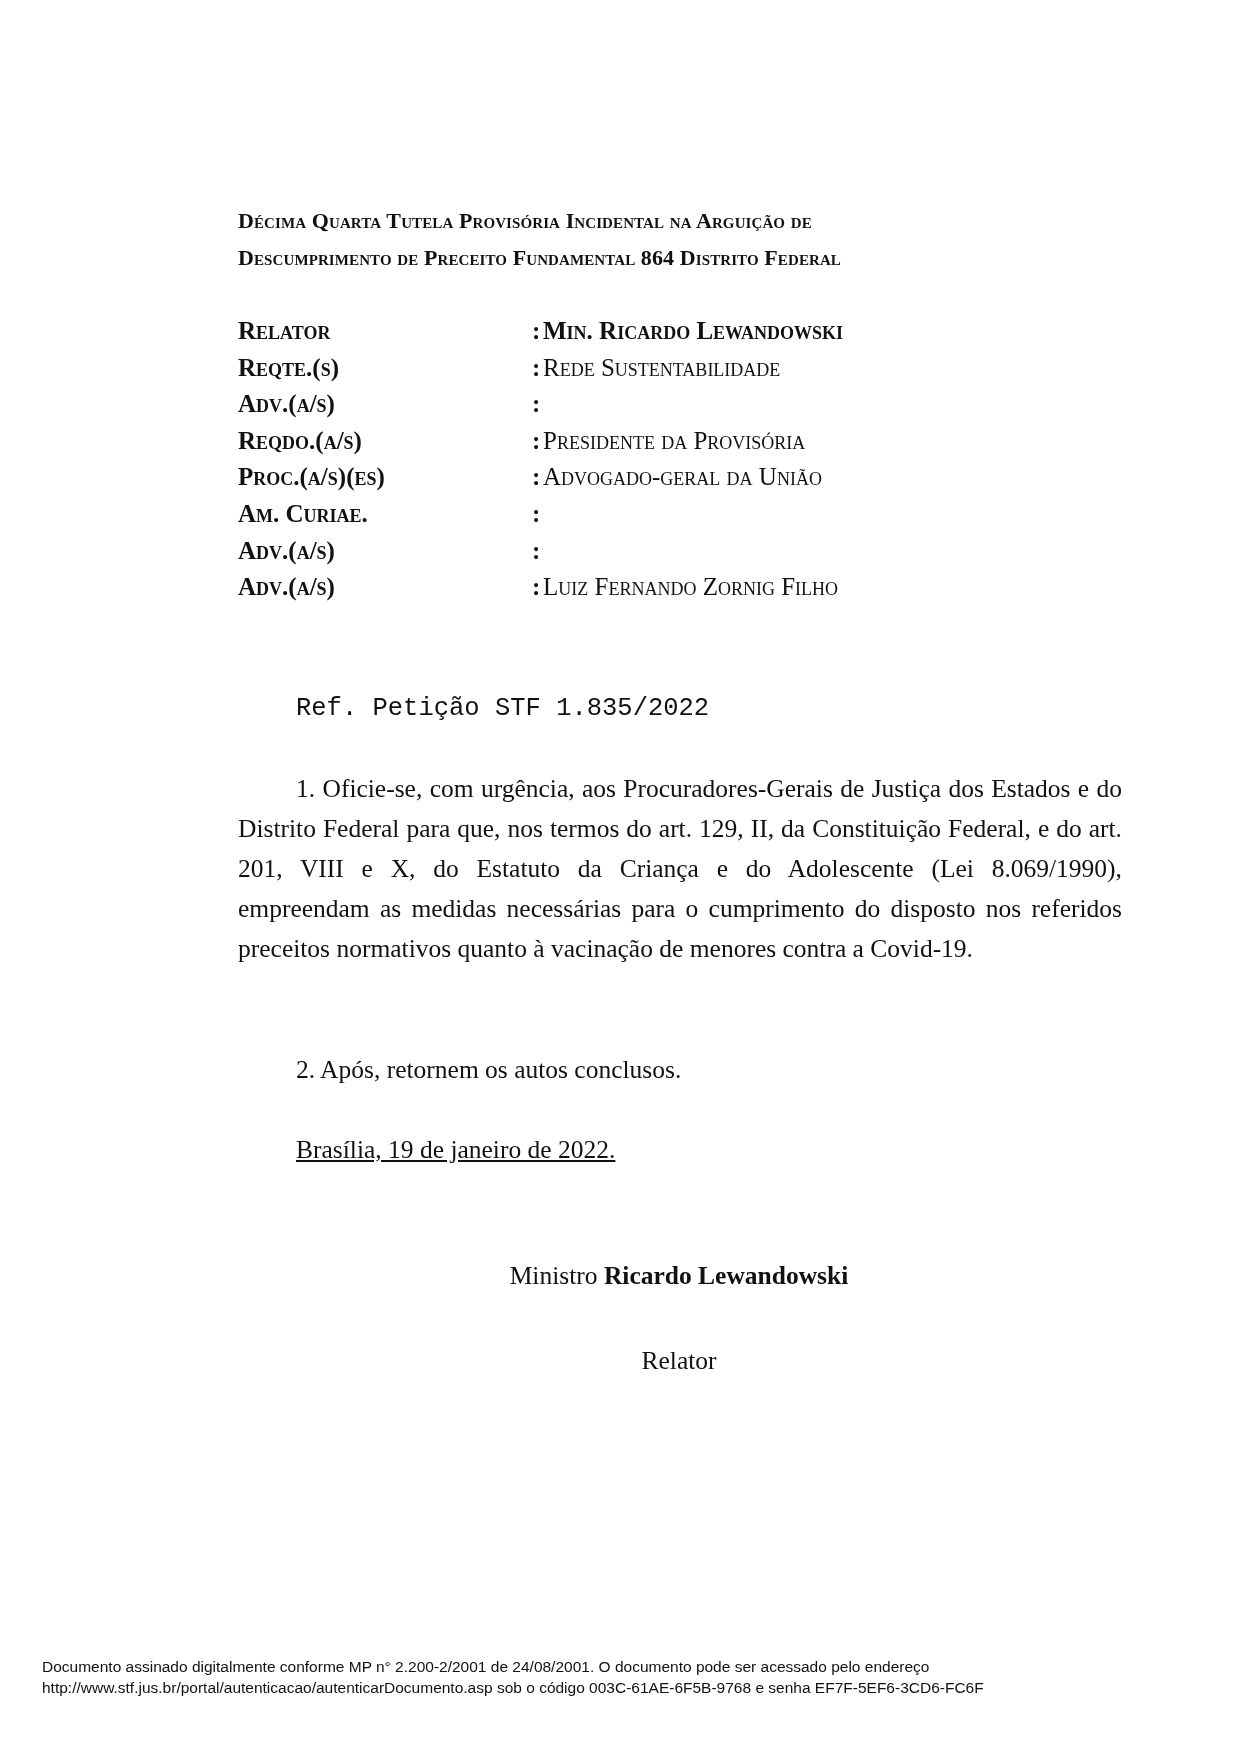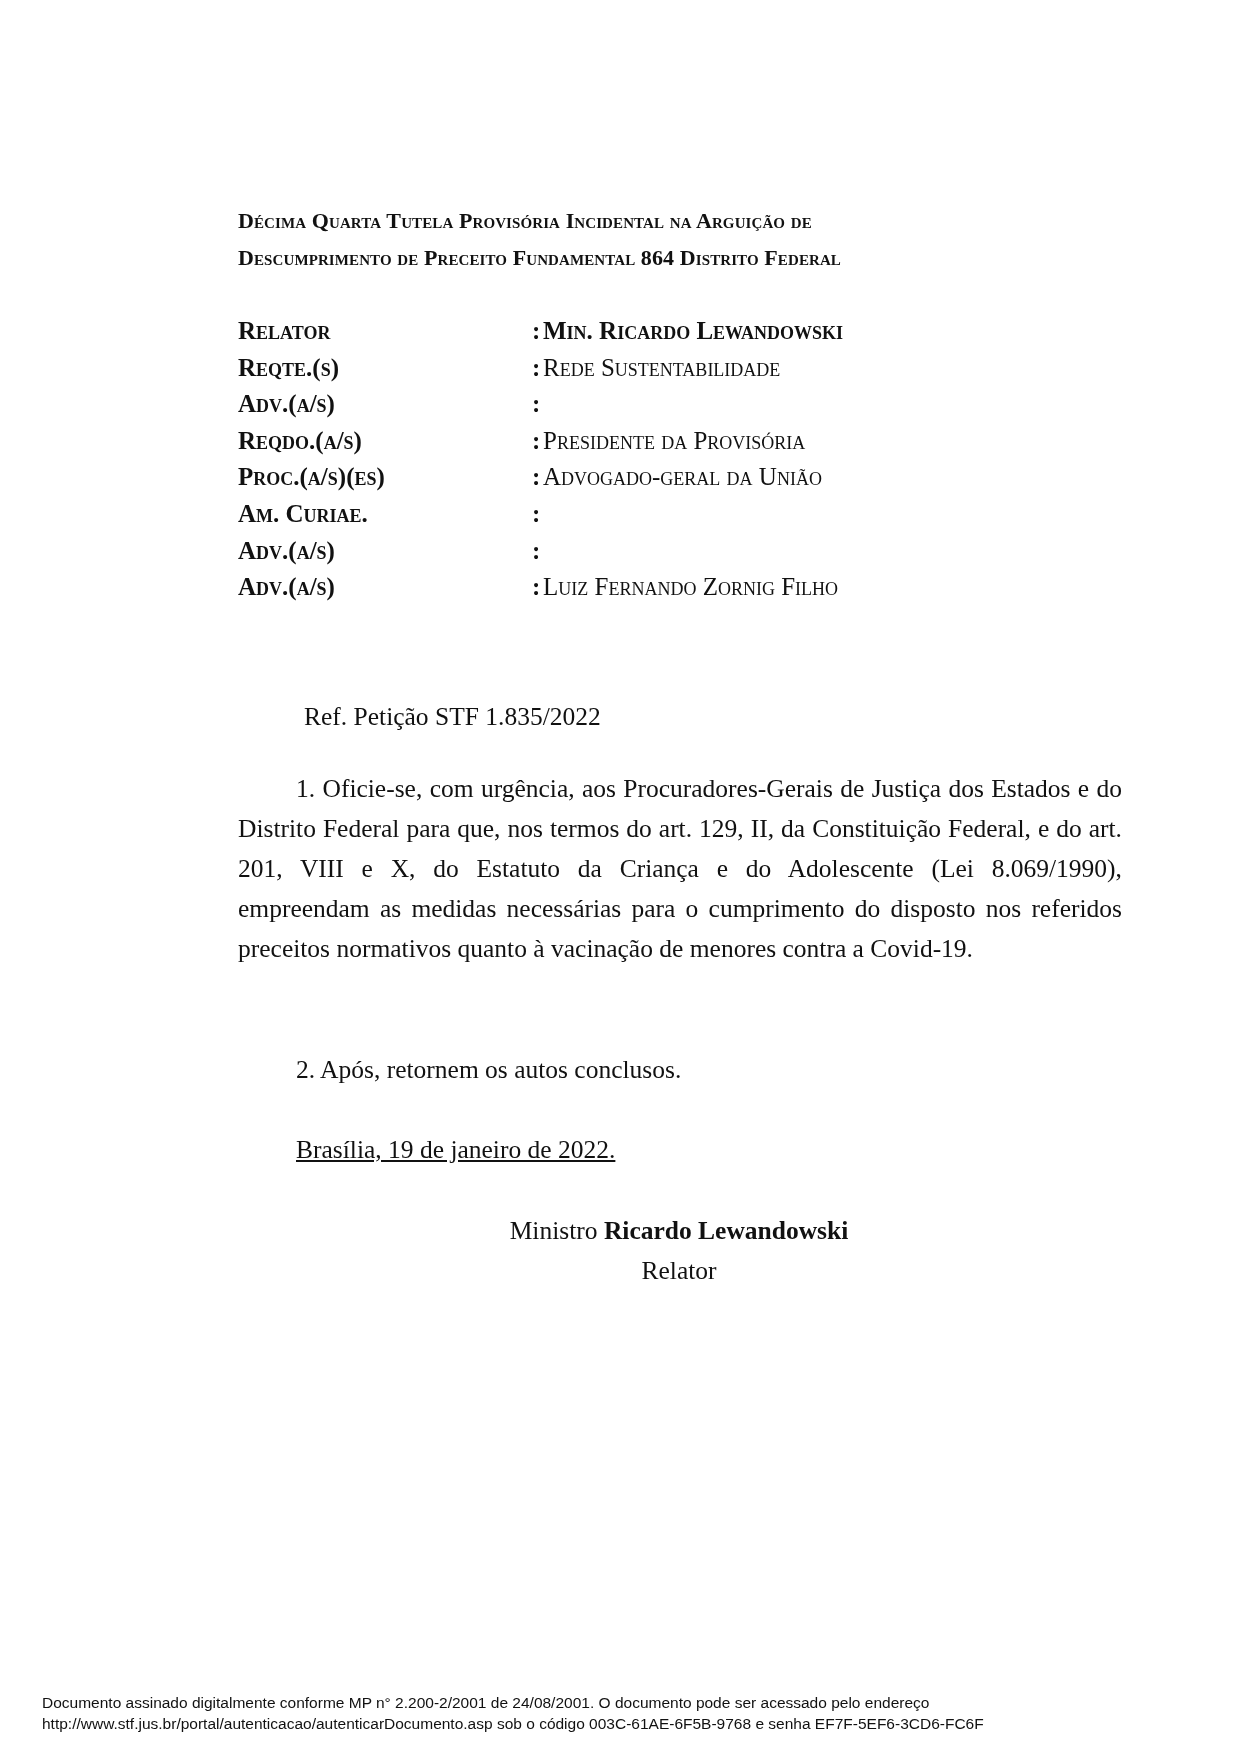--- a/index.html
+++ b/index.html
@@ -98,34 +98,35 @@
       left: 238px;
       width: 884px;
       top: 1211px;
       text-align: center;
       font-size: 25.5px;
       line-height: 40px;
     }
     .signature .sig-line {
       display: block;
       padding-left: 0;
+      margin-top: 45px;
     }
     .signature .sig-wrap {
       position: absolute;
       left: 248px;
       width: 386px;
       text-align: center;
     }
     .signature b { font-weight: bold; }
 
     
     .footer {
       position: absolute;
       left: 42px;
-      top: 1692px;
+      top: 1656px;
       font-family: "Liberation Sans", "DejaVu Sans", sans-serif;
       font-size: 15.5px;
       line-height: 21px;
       color: #111111;
       white-space: nowrap;
     }
     .footer .fline { display: block; }
   </style>
 </head>
 <body>
@@ -170,21 +171,21 @@
       <span class="party-label">Adv.(a/s)</span>
       <span class="party-colon">:</span>
     </div>
     <div class="party-row">
       <span class="party-label">Adv.(a/s)</span>
       <span class="party-colon">:</span>
       <span class="party-value">Luiz Fernando Zornig Filho</span>
     </div>
   </div>
 
-  <p class="body-text indent ref" style="margin:8px;">Ref. Petição STF 1.835/2022</p>
+  <p class="body-text indent ref" style="margin:0;font-family:Liberation Mono, monospace;">Ref. Petição STF 1.835/2022</p>
 
   <p class="body-text indent para1" style="margin:0;">1. Oficie-se, com urgência, aos Procuradores-Gerais de Justiça dos Estados e do Distrito Federal para que, nos termos do art. 129, II, da Constituição Federal, e do art. 201, VIII e X, do  Estatuto da Criança e do Adolescente (Lei 8.069/1990), empreendam as medidas necessárias para o cumprimento do disposto nos referidos preceitos normativos quanto à vacinação de menores contra a Covid-19.</p>
 
   <p class="body-text indent para2" style="margin:0;">2. Após, retornem os autos conclusos.</p>
 
   <p class="body-text indent dateline" style="margin:0;text-decoration:underline;">Brasília, 19 de janeiro de 2022.</p>
 
   <div class="signature">
     <div class="sig-wrap">
       <span class="sig-line"><span>Ministro </span><b>Ricardo Lewandowski</b></span>

